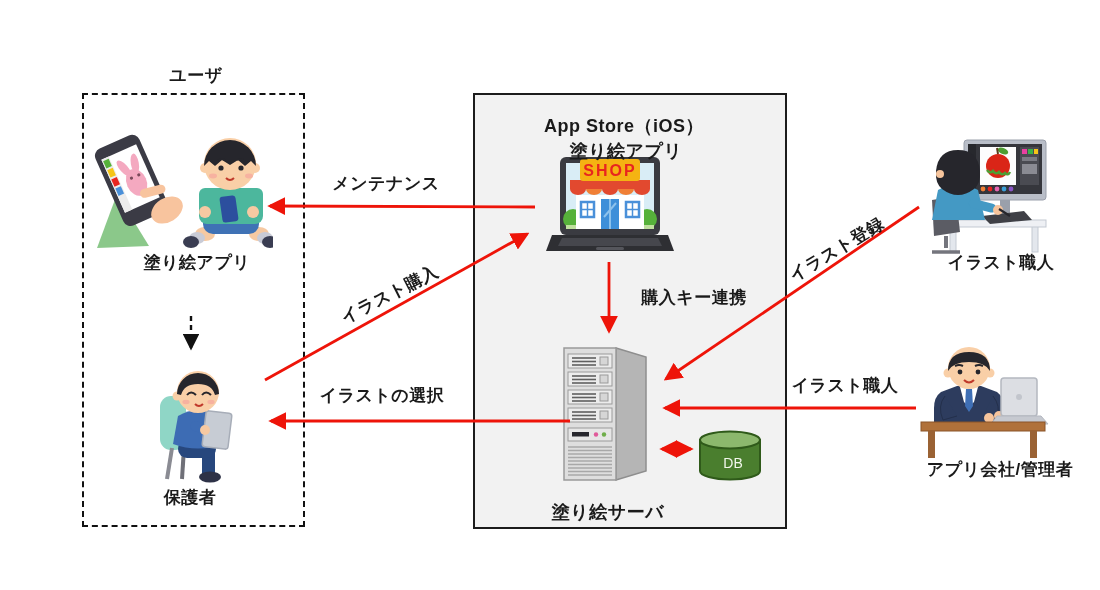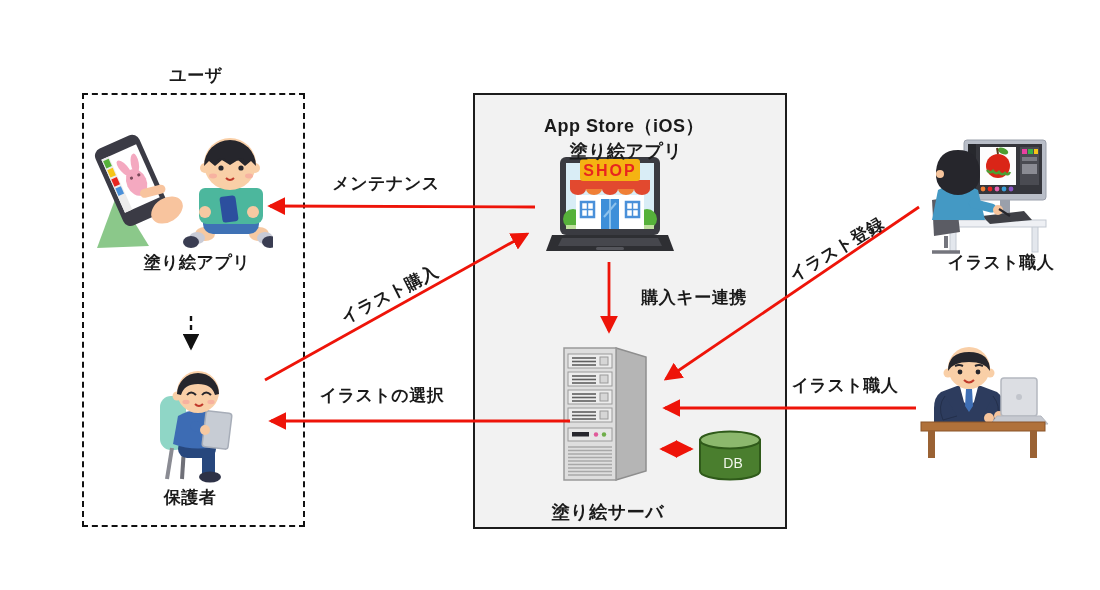--- a/index.html
+++ b/index.html
@@ -286,14 +286,15 @@
   <div class="lbl box-title" style="left:608px;top:490px">塗り絵サーバ</div>
 
   <div class="lbl" style="left:386px;top:174px">メンテナンス</div>
   <div class="lbl rot" style="left:390px;top:295px;transform:translate(-50%,-50%) rotate(-27deg)">イラスト購入</div>
   <div class="lbl" style="left:382px;top:386px">イラストの選択</div>
   <div class="lbl" style="left:694px;top:288px">購入キー連携</div>
   <div class="lbl rot" style="left:837px;top:250px;transform:translate(-50%,-50%) rotate(-31deg)">イラスト登録</div>
   <div class="lbl" style="left:845px;top:376px">イラスト職人</div>
 
   <div class="lbl" style="left:1001px;top:253px">イラスト職人</div>
+  <div class="lbl" style="left:1000px;top:460px">アプリ会社/管理者</div>
 
 </div>
 
 </body></html>

